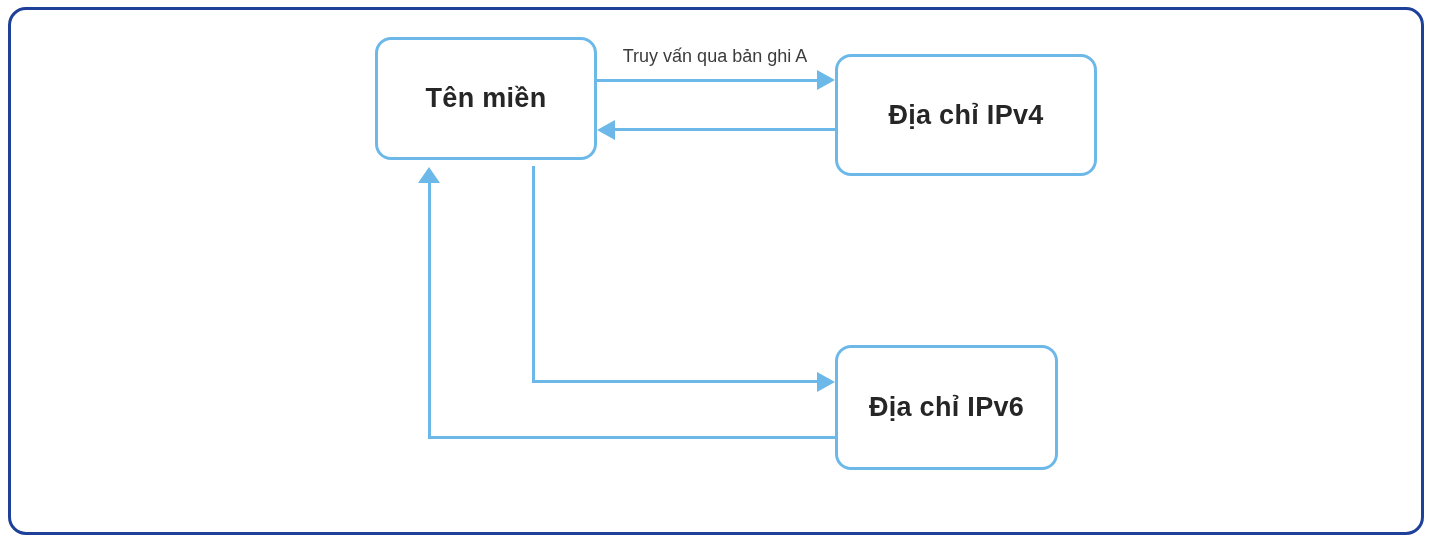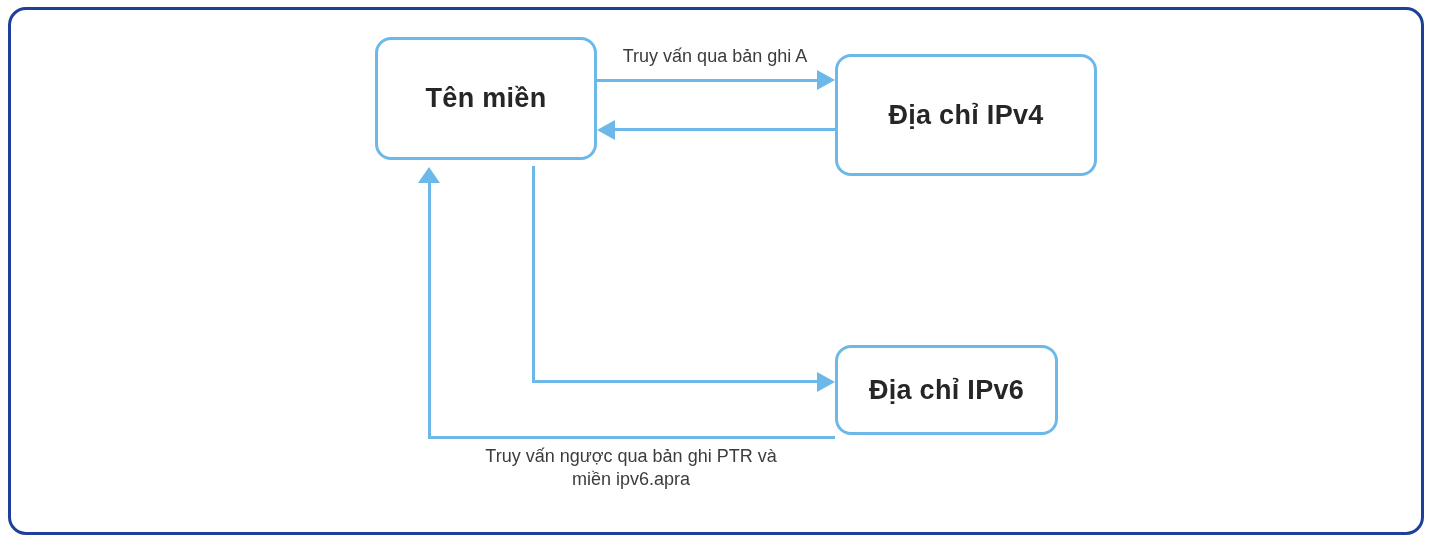--- a/index.html
+++ b/index.html
@@ -38,21 +38,21 @@
   }
   .node-label {
     font-weight: bold;
     font-size: 27px;
     color: #262626;
     letter-spacing: 0.3px;
     white-space: nowrap;
   }
   .node-domain { left: 375px; top: 37px; width: 222px; height: 123px; }
   .node-ipv4   { left: 835px; top: 43px; width: 262px; height: 122px; margin-top: 11px; }
-  .node-ipv6   { left: 835px; top: 345px; width: 223px; height: 90px; }
+  .node-ipv6   { left: 835px; top: 345px; width: 223px; height: 125px; }
 
   .edge-line {
     position: absolute;
     background: #6cb9e9;
   }
   .line-a      { left: 597px; top: 79px;  width: 222px; height: 3px; }
   .line-ptr4   { left: 615px; top: 128px; width: 220px; height: 3px; }
   .line-aaaa-v { left: 532px; top: 166px; width: 3px;   height: 217px; }
   .line-aaaa-h { left: 532px; top: 380px; width: 285px; height: 3px; }
   .line-ptr6-h { left: 428px; top: 436px; width: 407px; height: 3px; }
@@ -119,17 +119,13 @@
   <div class="edge-line line-ptr4"></div>
   <div class="arrowhead ah-left ah-ptr4"></div>
 
   <div class="edge-line line-aaaa-v"></div>
   <div class="edge-line line-aaaa-h"></div>
   <div class="arrowhead ah-right ah-aaaa"></div>
 
   <div class="edge-line line-ptr6-h"></div>
   <div class="edge-line line-ptr6-v"></div>
   <div class="arrowhead ah-up ah-ptr6"></div>
-  <div class="edge-label label-ptr6">
-    <div>Truy vấn ngược qua bản ghi PTR và</div>
-    <div>miền ipv6.apra</div>
-  </div>
 </div>
 
 </body></html>

